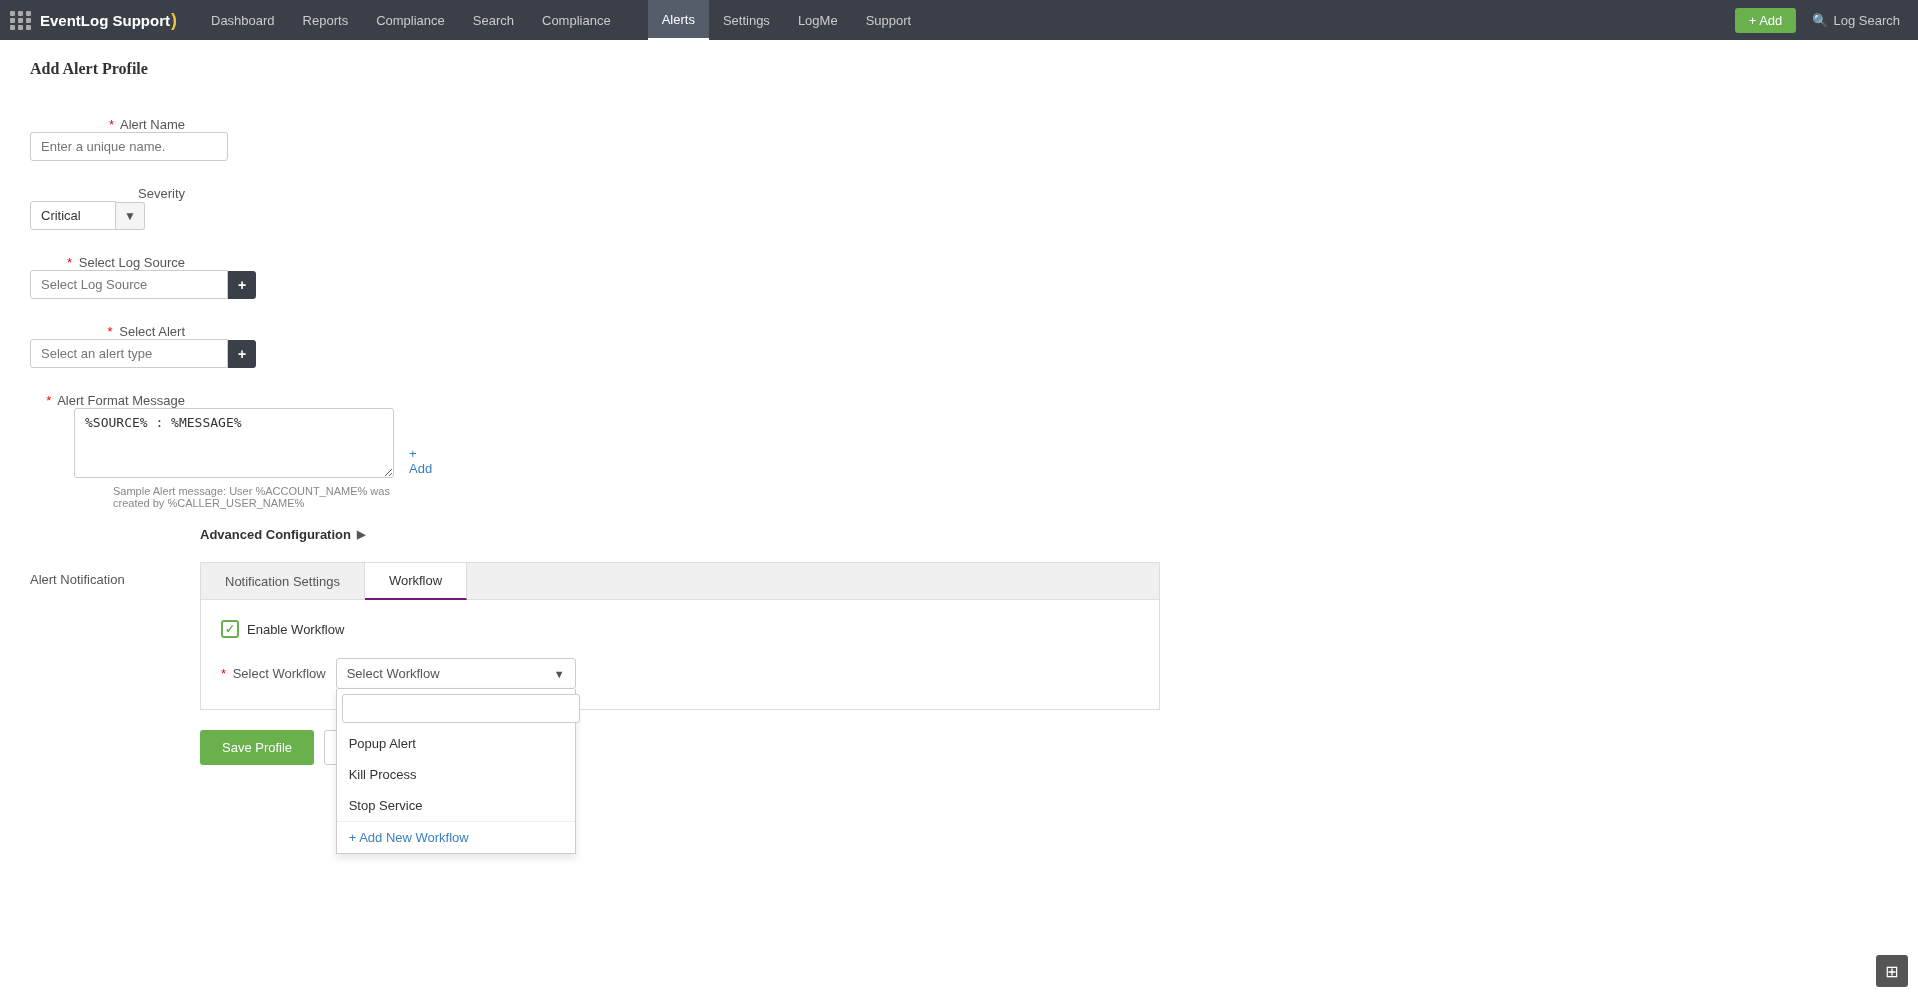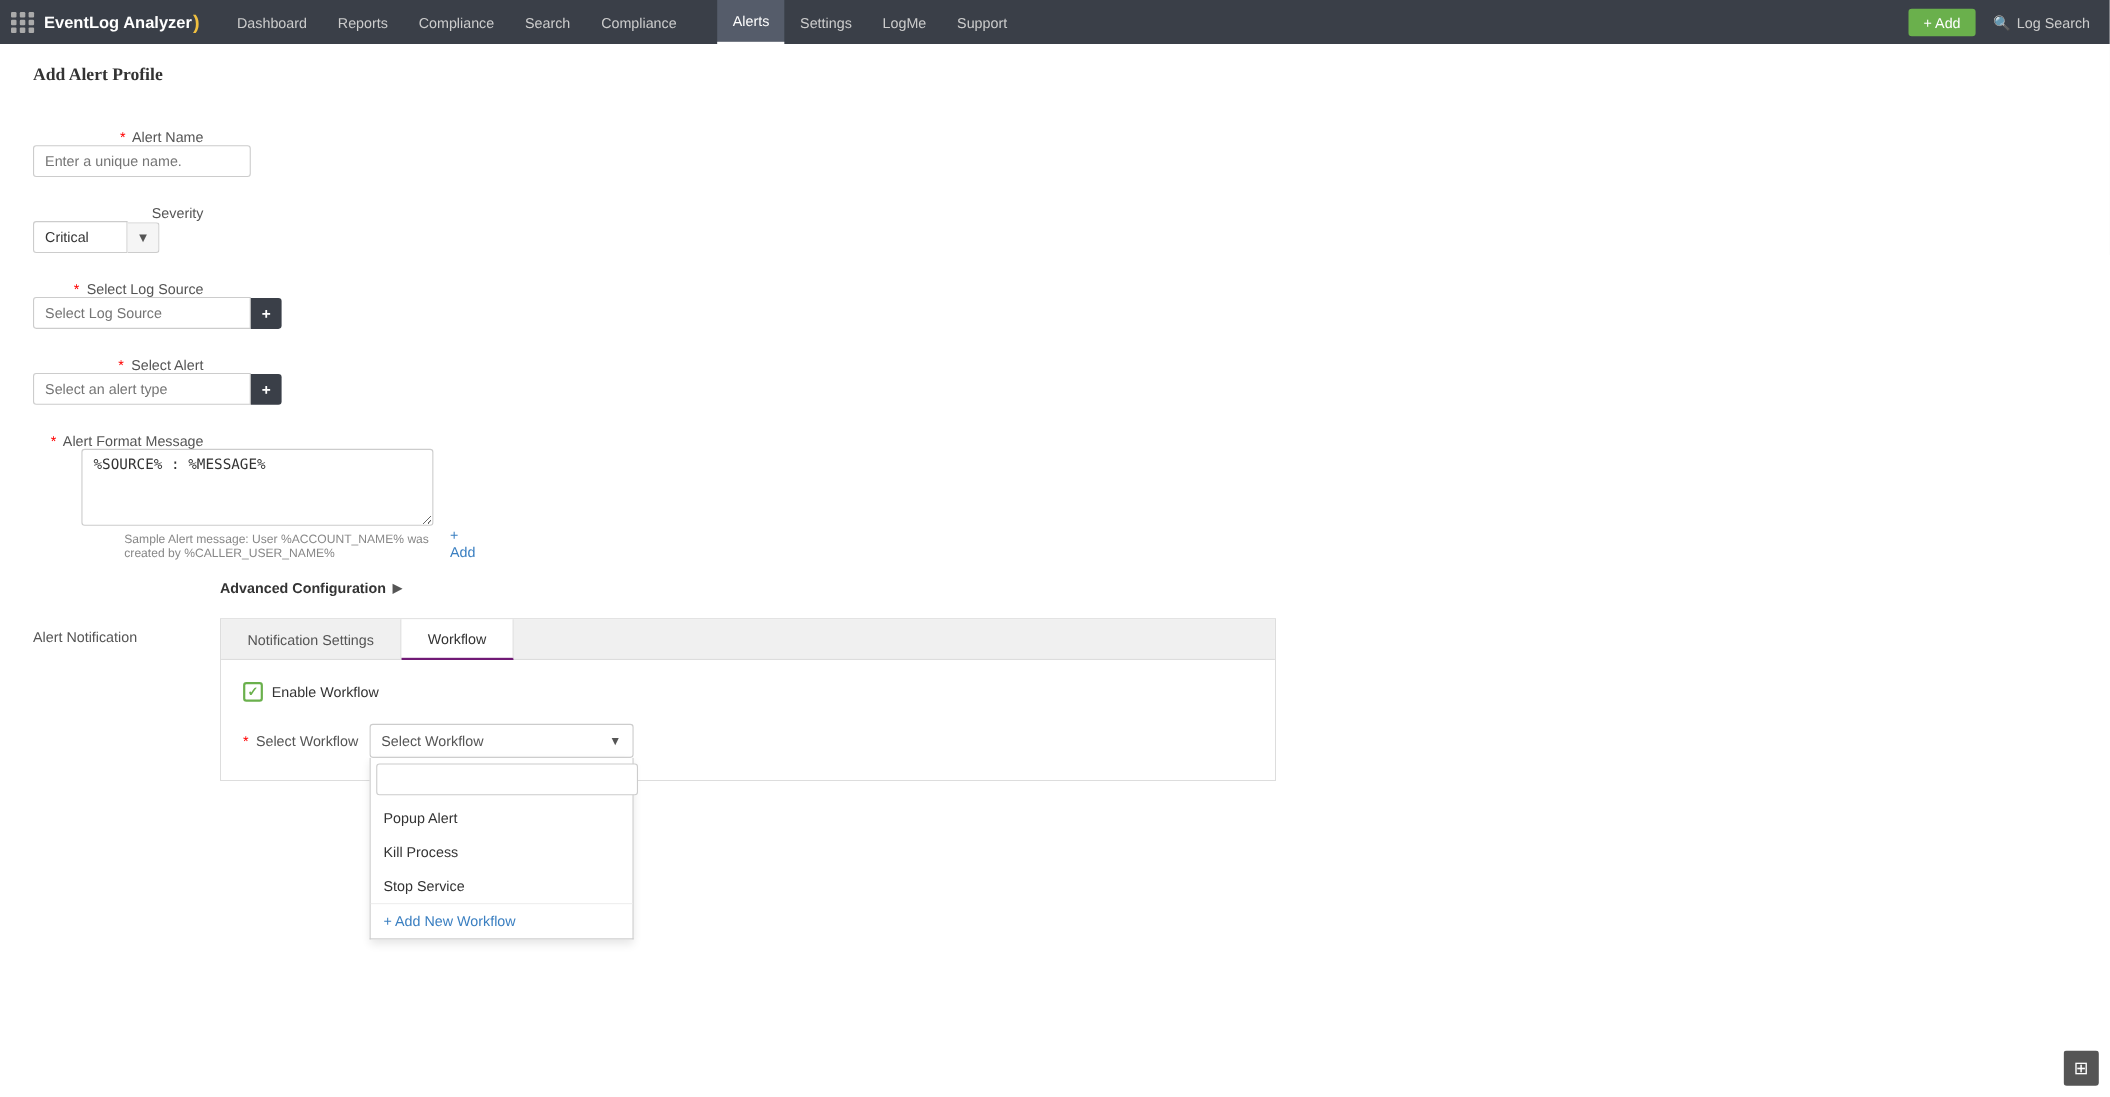--- a/index.html
+++ b/index.html
@@ -175,21 +175,21 @@
       border-radius: 0 3px 3px 0;
       padding: 6px 10px;
       cursor: pointer;
       font-size: 14px;
       font-weight: bold;
     }
 
     .alert-format-area {
       display: flex;
       gap: 15px;
-      align-items: flex-end;
+      align-items: center;
       padding-left: 44px;
     }
     .alert-format-area textarea {
       width: 320px;
       height: 70px;
       padding: 6px 10px;
       border: 1px solid #ccc;
       border-radius: 3px;
       font-size: 13px;
       resize: vertical;
@@ -422,21 +422,21 @@
       <span></span>
         <span></span>
         <span></span>
       <span></span>
         <span></span>
         <span></span>
       <span></span>
         <span></span>
         <span></span>
     </div>
-    <span class="logo-text">EventLog Analyzer</span>
+    <span class="logo-text">EventLog Support</span>
     <span class="logo-arc">)</span>
   </div>
   <div class="nav-items">
     <a class="nav-item">Dashboard</a>
     <a class="nav-item">Reports</a>
     <a class="nav-item">Compliance</a>
     <a class="nav-item">Search</a>
     <a class="nav-item">Compliance</a>
     <a class="nav-item active">Alerts</a>
     <a class="nav-item">Settings</a>
@@ -560,19 +560,23 @@
                 <div class="workflow-option">Kill Process</div>
                 <div class="workflow-option">Stop Service</div>
                 <div class="workflow-add-new">+ Add New Workflow</div>
               </div>
             </div>
           </div>
         </div>
       </div>
     </div>
 
+    <div class="form-actions">
+      <button class="btn-save">Save Profile</button>
+      <button class="btn-cancel">Cancel</button>
+    </div>
 
   </div>
 </div>
 
 <div class="bottom-right-icon">
   <span>⊞</span>
 </div>
 
 </body></html>

